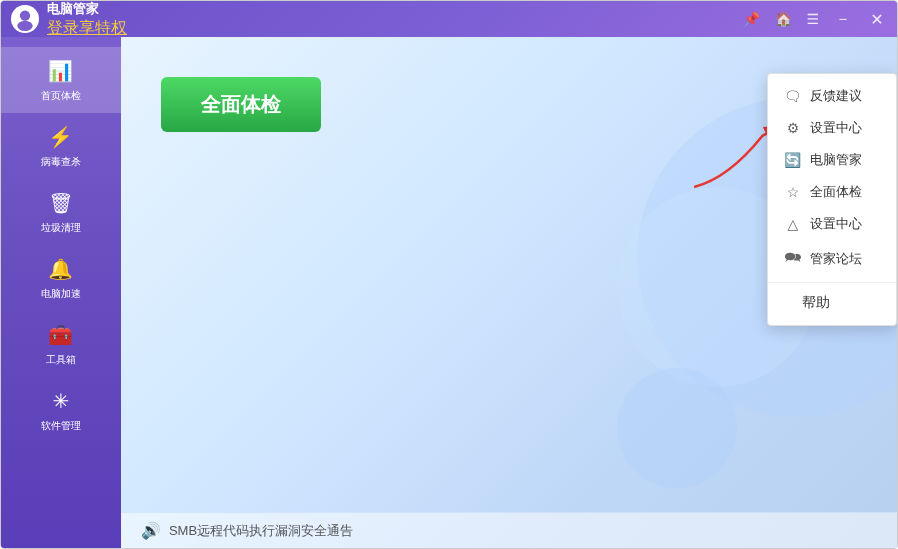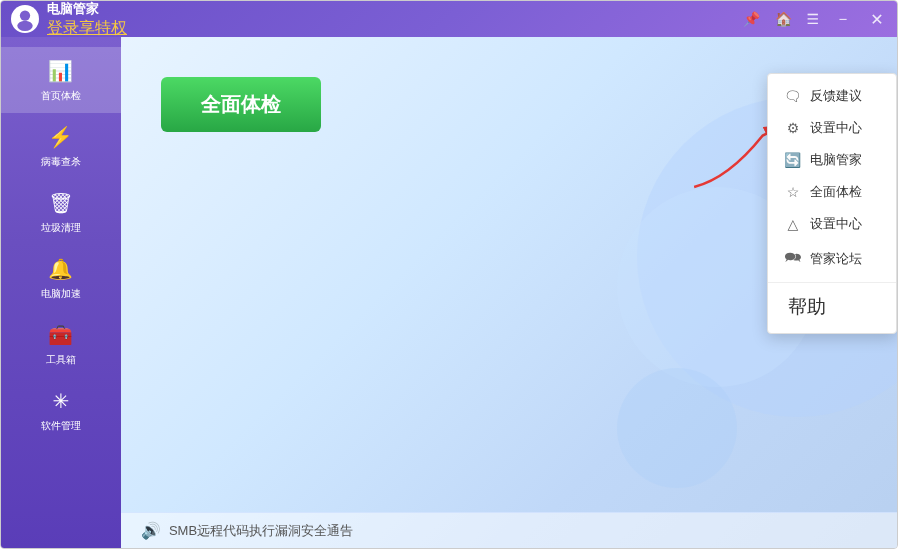--- a/index.html
+++ b/index.html
@@ -233,23 +233,23 @@
       align-items: center;
       gap: 8px;
       padding: 7px 16px;
       cursor: pointer;
       font-size: 13px;
       color: #333;
     }
     .menu-item-icon { font-size: 14px; color: #666; width: 18px; text-align: center; }
     .menu-divider { height: 1px; background: #eee; margin: 4px 0; }
     .menu-item-plain {
-      padding: 7px 16px 7px 20px;
-      cursor: pointer;
-      font-size: 19px;
+      padding: 7px 16px 7px 34px;
+      cursor: pointer;
+      font-size: 14px;
       color: #333;
     }
   </style>
 </head>
 <body>
 
 <div class="app-window">
 
   <div class="title-bar">
     <div class="title-bar-left">

